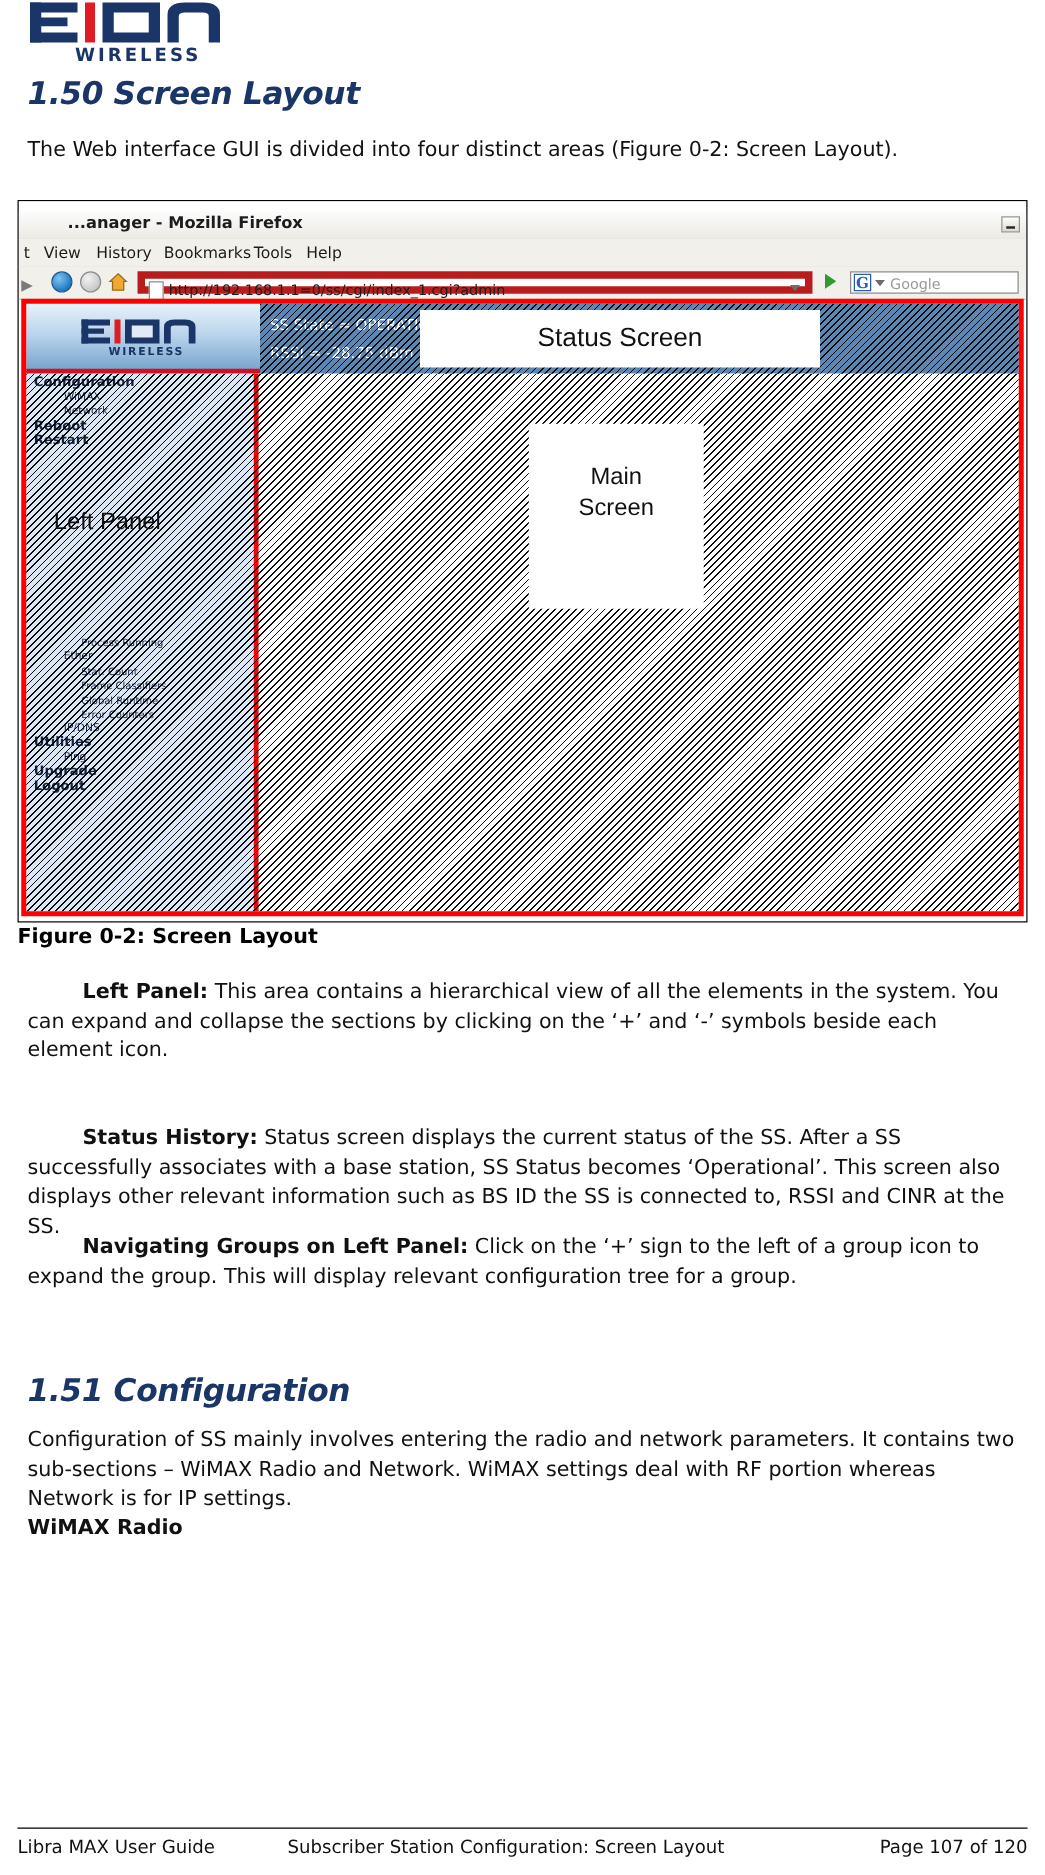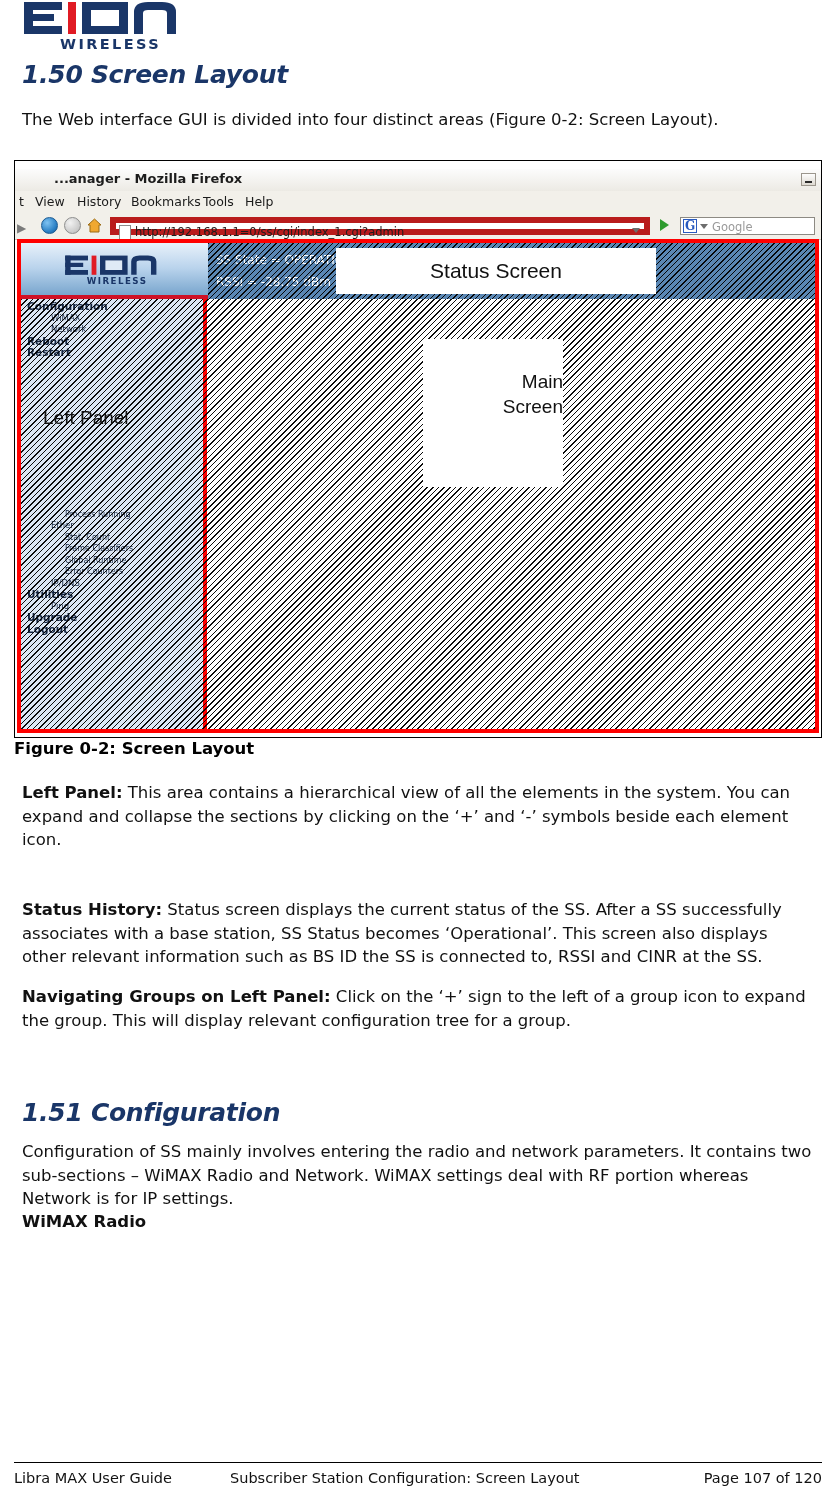--- a/index.html
+++ b/index.html
@@ -51,21 +51,21 @@
   .body-p {
     position: absolute;
     left: 22px;
     width: 794px;
     font-family: "DejaVu Sans", sans-serif;
     font-size: 16.5px;
     line-height: 23.5px;
     color: #111111;
     text-align: left;
   }
-  .body-p b { font-weight: bold; }
+  .body-p b { font-weight: bold; margin-left: 44px; }
 
   #p-intro  { top: 108px; }
   #p-left   { top: 781px; }
   #p-main   { top: 858px; }
   #p-status { top: 898px; }
   #p-nav    { top: 985px; }
   #p-conf   { top: 1140px; }
   #p-wimax-h{ top: 1210px; font-weight: bold; }
   #p-wimax  { top: 1245px; }
 
@@ -372,21 +372,21 @@
     color: #111111;
     white-space: nowrap;
   }
   .callout-main {
     position: absolute;
     left: 216px; top: 40px;
     width: 140px; height: 148px;
     background: #ffffff;
     display: flex;
     flex-direction: column;
-    align-items: flex-end;
+    align-items: center;
     justify-content: flex-start;
     padding-top: 30px;
     box-sizing: border-box;
     font-family: "Liberation Sans", sans-serif;
     font-size: 19px;
     color: #111111;
     line-height: 25px;
     text-align: center;
   }
 

